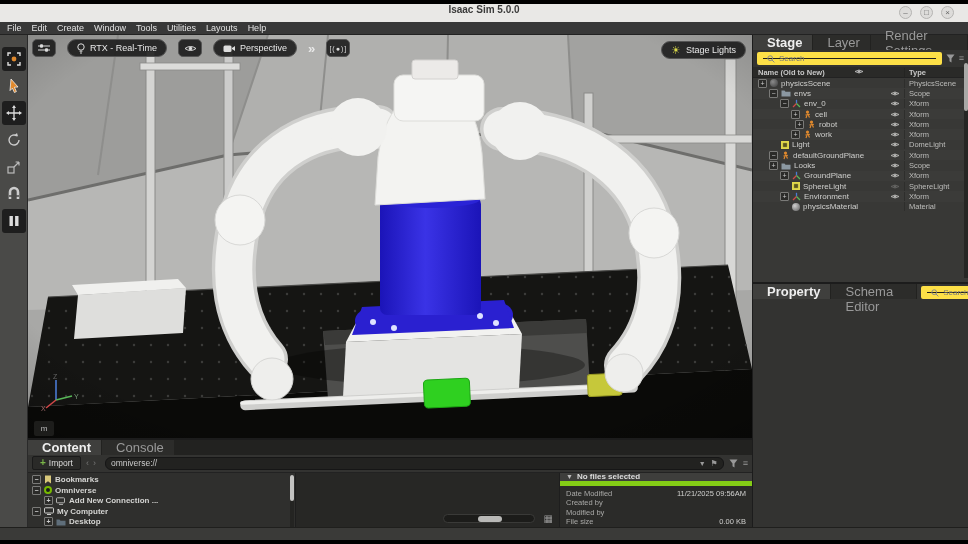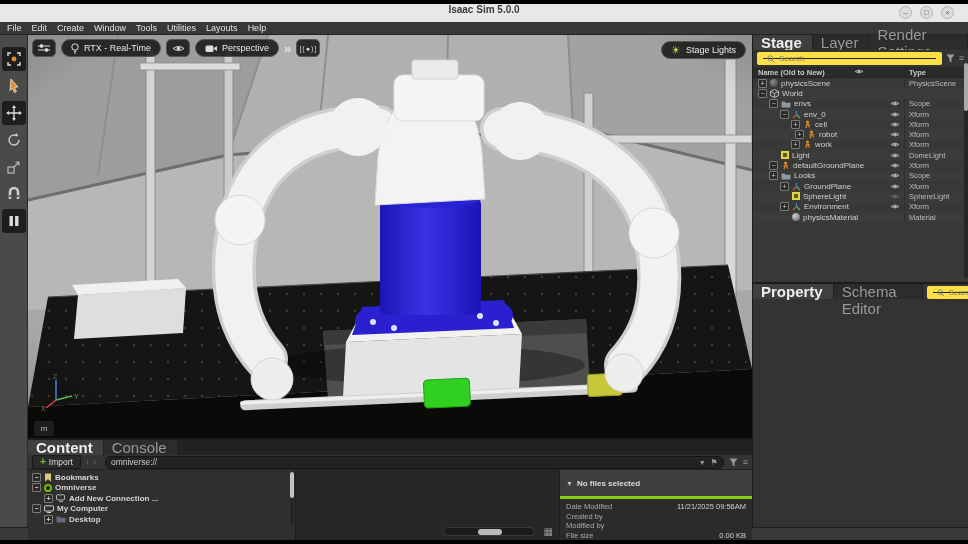--- a/index.html
+++ b/index.html
@@ -20,33 +20,33 @@
   .main { display:flex; height:492px; }
   .tool-col { width:28px; background:#4a4a48; display:flex; flex-direction:column; align-items:center; padding-top:12px; gap:3px; border-right:1px solid #2a2a2a; }
   .tool { width:24px; height:24px; display:flex; align-items:center; justify-content:center; border-radius:3px; }
   .tool.active { background:#1e1e1e; }
 
   .center-col { width:724px; display:flex; flex-direction:column; }
   .right-col { width:216px; background:#333331; display:flex; flex-direction:column; border-left:1px solid #1c1c1c; }
 
   
   .viewport { position:relative; width:724px; height:404px; background:#9a9a98; overflow:hidden; }
-  .vp-toolbar-left { position:absolute; top:4px; left:4px; display:flex; align-items:center; gap:5px; }
+  .vp-toolbar-left { position:absolute; top:4px; left:4px; display:flex; align-items:center; gap:11px; }
   .vp-toolbar-right { position:absolute; top:6px; right:6px; }
   .vp-chip { background:rgba(20,20,20,.85); border:1px solid #555; border-radius:9px; height:18px; display:flex; align-items:center; gap:5px; padding:0 9px; color:#e8e8e8; font-size:9px; }
   .vp-sq { background:rgba(20,20,20,.85); border:1px solid #555; border-radius:5px; height:18px; width:24px; display:flex; align-items:center; justify-content:center; color:#ddd; }
   .vp-chev { color:#e8e8e8; font-size:13px; font-weight:bold; }
   .cap-glyph { font-size:7px; color:#ddd; letter-spacing:1px; }
   .sun { color:#d8d848; font-size:11px; line-height:10px; }
   .axis-gizmo { position:absolute; left:10px; bottom:22px; }
   .m-box { position:absolute; left:6px; bottom:2px; width:20px; height:15px; background:#1d1d1b; color:#bbb; font-size:8px; display:flex; align-items:center; justify-content:center; border-radius:2px; }
 
   
   .tabsbar { height:15px; background:#222220; display:flex; align-items:flex-end; }
-  .tab { font-size:15px; color:#999; padding:2px 10px 2px 8px; background:#2c2c2a; margin-right:1px; height:15px; display:flex; align-items:center; }
+  .tab { font-size:13px; color:#999; padding:2px 10px 2px 14px; background:#2c2c2a; margin-right:1px; height:15px; display:flex; align-items:center; }
   .tab.active { background:#3f3f3d; color:#eee; font-weight:bold; }
   .searchrow { height:17px; background:#333331; display:flex; align-items:center; gap:4px; padding:2px 4px; }
   .searchbox { flex:1; height:13px; background:#1f1f1d; border:6px solid #fde047; border-radius:2px; display:flex; align-items:center; gap:4px; padding:0 4px; }
   .searchbox input { flex:1; background:transparent; border:none; outline:none; color:#aaa; font-size:8px; font-family:inherit; }
   .searchbox input::placeholder { color:#777; }
   .mini-icon { color:#999; font-size:9px; line-height:9px; }
   .stage-wrap { height:247px; display:flex; flex-direction:column; position:relative; background:#383836; }
   .tree-header { height:11px; background:#2a2a28; display:flex; align-items:center; font-size:7.5px; color:#c8c8c8; font-weight:bold; border-bottom:1px solid #222; }
   .col-name { flex:1; padding-left:5px; }
   .col-eye { width:18px; text-align:center; }
@@ -75,21 +75,21 @@
   .cb-body { flex:1; display:flex; }
   .cb-tree { width:268px; background:#2f2f2d; position:relative; padding-top:2px; border-right:1px solid #1e1e1e;font-weight:bold; }
   .cb-row { height:10.5px; display:flex; align-items:center; gap:3px; font-size:8px; color:#d4d4d2; }
   .cb-scroll { position:absolute; right:1px; top:2px; width:4px; height:52px; background:#242422; }
   .cb-scroll .thumb { width:4px; height:26px; background:#c3c3c1; border-radius:2px; }
   .cb-files { flex:1; background:#272725; position:relative; border-right:1px solid #1e1e1e; }
   .size-slider { position:absolute; bottom:4px; right:24px; width:92px; height:9px; background:#1c1c1a; border:1px solid #3a3a38; border-radius:5px; display:flex; align-items:center; }
   .size-slider .handle { width:24px; height:6px; background:#b9b9b7; border-radius:3px; margin-left:34px; }
   .grid-icon { position:absolute; bottom:3px; right:6px; color:#999; font-size:10px; line-height:10px; }
   .cb-info { width:192px; background:#2b2b29; display:flex; flex-direction:column; }
-  .info-header { height:13px; background:#3e3e3c; color:#ddd; font-size:8px; font-weight:bold; display:flex; align-items:center; gap:4px; padding:13px 6px; border-bottom:3px solid #84cc16; }
+  .info-header { height:13px; background:#3e3e3c; color:#ddd; font-size:8px; font-weight:bold; display:flex; align-items:center; gap:4px; padding:0 6px; border-bottom:5px solid #84cc16; }
   .info-caret { font-size:7px; color:#bbb; }
   .info-fields { padding:3px 6px 0 6px; }
   .ifield { display:flex; justify-content:space-between; font-size:7.5px; color:#a9a9a7; height:9.5px; }
   .ifield .ival { color:#cfcfcd; }
 
   .statusbar { height:13px; background:#3a3a38; border-top:1px solid #1f1f1d; }
   .bottom-black { height:4px; background:#000; }
 
   
   .ic { display:inline-flex; align-items:center; justify-content:center; }
@@ -435,32 +435,20 @@
             <div class="trow">
      <span class="name-cell" style="padding-left:5px">
        <span class="expander">+</span>
                 <span class="ic" style="display:inline-block;width:8px;height:8px;border-radius:50%;background:radial-gradient(circle at 35% 35%, #8a8a8a, #3a3a3a);"></span>
                 <span>physicsScene</span>
      </span>
      <span class="eye-cell"></span>
      <span class="type-cell">PhysicsScene</span>
    </div>
             <div class="trow">
-     <span class="name-cell" style="padding-left:5px">
-       <span class="expander">−</span>
-                <svg width="9" height="9">
-                  <polygon points="4.5,0.5 8.5,2.5 8.5,6.5 4.5,8.5 0.5,6.5 0.5,2.5" fill="none" stroke="#c8c8c6" stroke-width="0.9"></polygon>
-                  <path d="M0.5,2.5 L4.5,4.5 L8.5,2.5 M4.5,4.5 V8.5" stroke="#c8c8c6" stroke-width="0.8" fill="none"></path>
-                </svg>
-                <span>World</span>
-     </span>
-     <span class="eye-cell"></span>
-     <span class="type-cell"></span>
-   </div>
-            <div class="trow">
      <span class="name-cell" style="padding-left:16px">
        <span class="expander">−</span>
                 <svg width="10" height="8">
                   <path d="M0.5 1.5h3l1 1.2h5v4.8h-9z" fill="#8b98a2"></path>
                 </svg>
                 <span>envs</span>
      </span>
      <span class="eye-cell">
                 <svg width="10" height="7" style="opacity:1">
                   <path d="M1 3.5 Q5 0.5 9 3.5 Q5 6.5 1 3.5Z" fill="none" stroke="#b8b8b6" stroke-width="0.9"></path>

